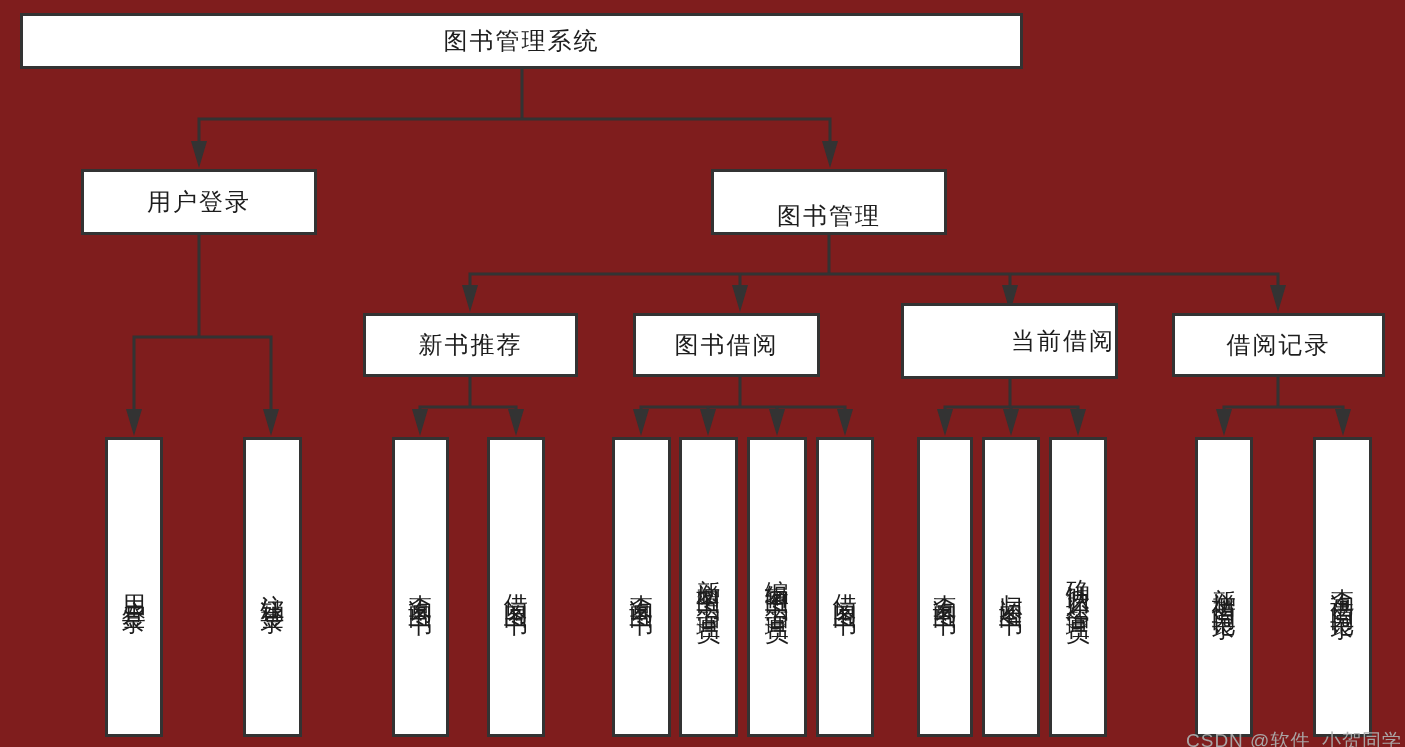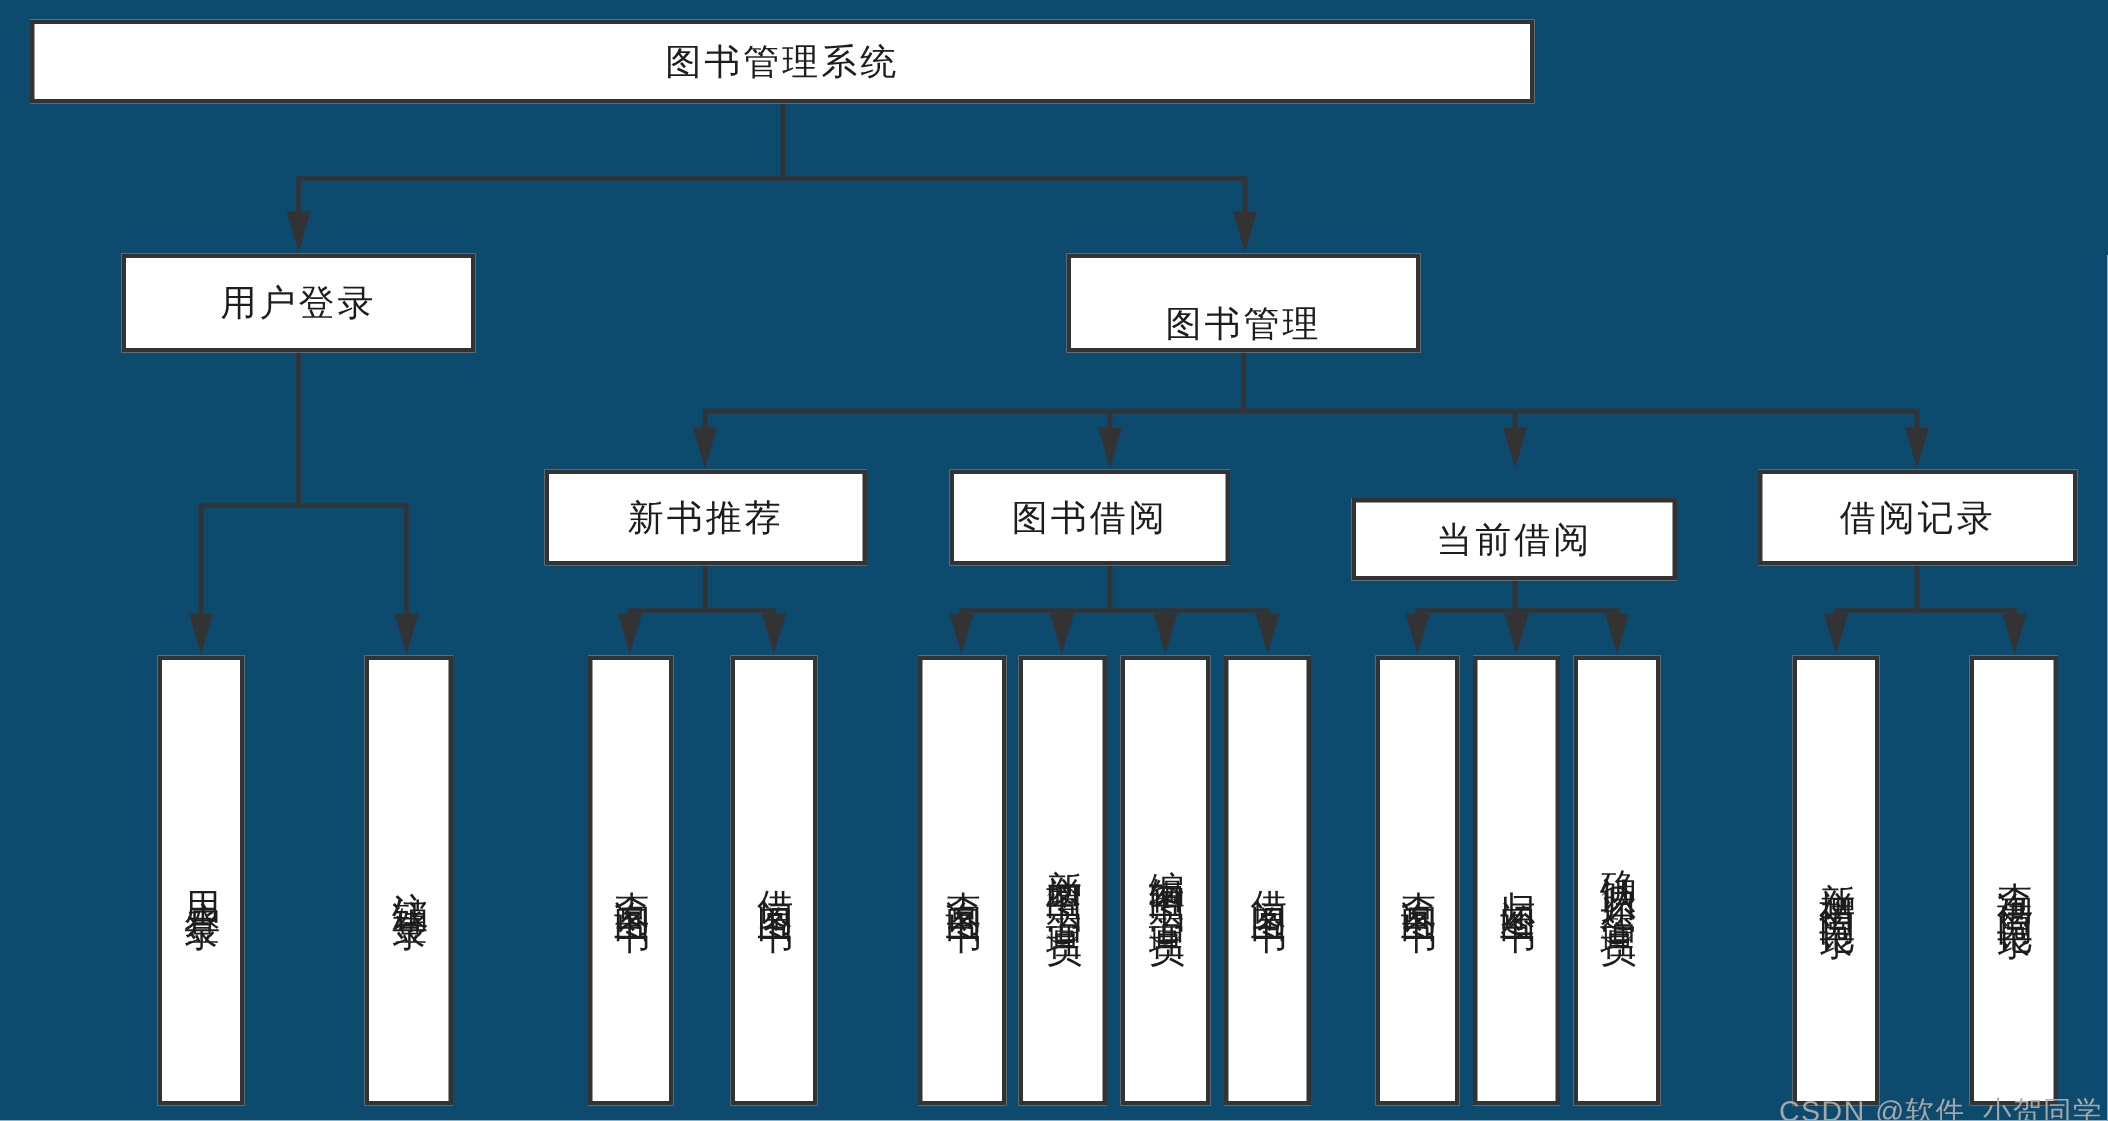--- a/index.html
+++ b/index.html
@@ -2,21 +2,21 @@
 <html><head>
 <meta charset="utf-8">
 <style>
   * { box-sizing: border-box; }
   html, body { margin: 0; padding: 0; background: #ffffff; }
   body { font-family: "Liberation Sans", sans-serif; }
   .canvas {
     position: relative;
     width: 1405px;
     height: 747px;
-    background: #0c4a6e;
+    background: #7f1d1d;
     overflow: hidden;
   }
   .connectors {
     position: absolute;
     left: 0; top: 0;
     width: 1405px; height: 747px;
   }
   .box {
     position: absolute;
     background: #ffffff;
@@ -122,21 +122,21 @@
   <div class="box h" style="left:711px; top:169px; width:236px; height:66px;align-items:flex-end;">
     <span class="hlabel">图书管理</span>
   </div>
 
   <div class="box h" style="left:363px; top:313px; width:215px; height:64px;">
     <span class="hlabel">新书推荐</span>
   </div>
   <div class="box h" style="left:633px; top:313px; width:187px; height:64px;">
     <span class="hlabel">图书借阅</span>
   </div>
-  <div class="box h" style="left:901px; top:332px; width:217px; height:55px;">
+  <div class="box h" style="left:901px; top:303px; width:217px; height:76px;justify-content:flex-end;">
     <span class="hlabel">当前借阅</span>
   </div>
   <div class="box h" style="left:1172px; top:313px; width:213px; height:64px;">
     <span class="hlabel">借阅记录</span>
   </div>
 
   <div class="box v" style="left:105px; top:437px; width:58px; height:300px;">
     <span class="vtext">用户登录</span>
   </div>
   <div class="box v" style="left:243px; top:437px; width:59px; height:300px;">

